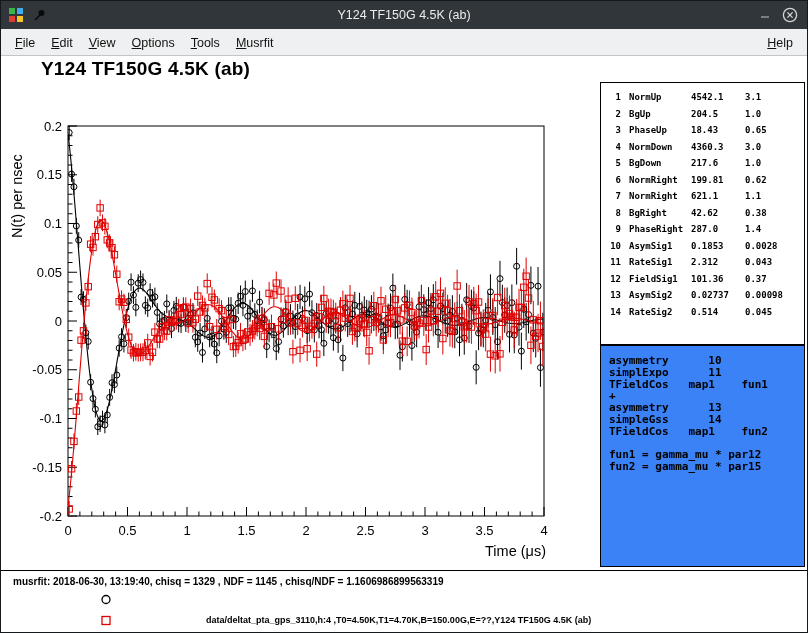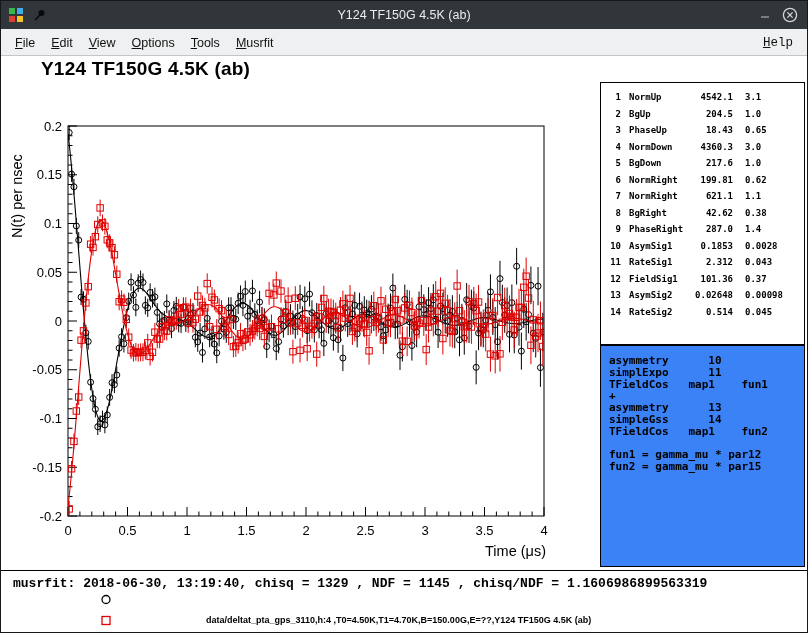--- a/index.html
+++ b/index.html
@@ -8,40 +8,40 @@
   .window { width:808px; height:633px; border:1px solid #15191c; display:flex; flex-direction:column; background:#fff; }
 
   .titlebar { flex:0 0 28px; background:#31363b; display:flex; align-items:center; position:relative; }
   .tb-left { display:flex; gap:7px; margin-left:7px; align-items:center; z-index:2; }
   .tb-title { position:absolute; left:0; right:0; text-align:center; font-size:12.5px; color:#ececec; }
   .tb-right { margin-left:auto; display:flex; gap:9px; margin-right:9px; align-items:center; z-index:2; }
   .tb-btn { width:16px; height:16px; display:flex; align-items:center; justify-content:center; cursor:default; }
 
   .menubar { flex:0 0 27px; background:#eff0f1; border-bottom:1px solid #c2c6c9; display:flex; align-items:flex-end; font-size:12.5px; color:#111; padding:0 6px; }
   .menu-item { padding:5px 8px; cursor:default; }
-  .menu-right { margin-left:auto;font-family:Liberation Mono, monospace; }
+  .menu-right { margin-left:auto; }
   u { text-decoration:underline; text-underline-offset:1px; }
 
   .content { position:relative; flex:1; background:#fff; overflow:hidden; }
   .plot-title { position:absolute; left:40px; top:2px; font-size:19px; font-weight:bold; color:#000; letter-spacing:0.2px; }
   #chart { position:absolute; left:0; top:28px; }
 
   .param-box { position:absolute; left:599px; top:26px; width:205px; height:263px; border:1px solid #000; background:#fff;
                font-family:"DejaVu Sans Mono",monospace; font-size:9px; font-weight:bold; color:#000; padding:6px 4px 0 6px; }
   .param-row { display:flex; height:16.5px; align-items:center; white-space:pre; }
   .p-no  { width:14px; text-align:right; margin-right:8px; }
   .p-name{ width:62px; }
-  .p-val { width:42px; text-align:right; }
+  .p-val { width:42px; }
   .p-err { margin-left:12px; }
 
   .theory-box { position:absolute; left:599px; top:289px; width:205px; height:222px; border:1px solid #000; background:#3b82f6; }
   .theory-box pre { font-family:"DejaVu Sans Mono",monospace; font-size:11px; font-weight:bold; line-height:11.8px; color:#000; padding:9px 0 0 8px; }
 
   .hline { position:absolute; left:0; top:514px; width:100%; border-top:1px solid #000; }
-  .statusline { position:absolute; left:12px; top:520px; font-size:13px; font-weight:bold; color:#000;font-family:Liberation Mono, monospace; }
+  .statusline { position:absolute; left:12px; top:520px; font-size:10px; font-weight:bold; color:#000; }
 
   .legend-row { position:absolute; left:0; width:100%; height:20px; }
   .legend-marker { position:absolute; left:97px; top:2px; width:16px; height:15px; }
   .legend-label { position:absolute; left:205px; top:4px; font-size:9px; font-weight:bold; color:#000; white-space:nowrap; }
 </style>
 </head>
 <body>
 
 <div class="window">
 
@@ -1023,21 +1023,21 @@
         <div class="param-row"><span class="p-no">3</span><span class="p-name">PhaseUp</span><span class="p-val">18.43</span><span class="p-err">0.65</span></div>
         <div class="param-row"><span class="p-no">4</span><span class="p-name">NormDown</span><span class="p-val">4360.3</span><span class="p-err">3.0</span></div>
         <div class="param-row"><span class="p-no">5</span><span class="p-name">BgDown</span><span class="p-val">217.6</span><span class="p-err">1.0</span></div>
         <div class="param-row"><span class="p-no">6</span><span class="p-name">NormRight</span><span class="p-val">199.81</span><span class="p-err">0.62</span></div>
         <div class="param-row"><span class="p-no">7</span><span class="p-name">NormRight</span><span class="p-val">621.1</span><span class="p-err">1.1</span></div>
         <div class="param-row"><span class="p-no">8</span><span class="p-name">BgRight</span><span class="p-val">42.62</span><span class="p-err">0.38</span></div>
         <div class="param-row"><span class="p-no">9</span><span class="p-name">PhaseRight</span><span class="p-val">287.0</span><span class="p-err">1.4</span></div>
         <div class="param-row"><span class="p-no">10</span><span class="p-name">AsymSig1</span><span class="p-val">0.1853</span><span class="p-err">0.0028</span></div>
         <div class="param-row"><span class="p-no">11</span><span class="p-name">RateSig1</span><span class="p-val">2.312</span><span class="p-err">0.043</span></div>
         <div class="param-row"><span class="p-no">12</span><span class="p-name">FieldSig1</span><span class="p-val">101.36</span><span class="p-err">0.37</span></div>
-        <div class="param-row"><span class="p-no">13</span><span class="p-name">AsymSig2</span><span class="p-val">0.02648</span><span class="p-err">0.00098</span></div>
+        <div class="param-row"><span class="p-no">13</span><span class="p-name">AsymSig2</span><span class="p-val">0.02737</span><span class="p-err">0.00098</span></div>
         <div class="param-row"><span class="p-no">14</span><span class="p-name">RateSig2</span><span class="p-val">0.514</span><span class="p-err">0.045</span></div>
       </div>
 
     <div class="theory-box">
       <pre id="theory-pre">asymmetry      10
 simplExpo      11
 TFieldCos   map1    fun1
 +
 asymmetry      13
 simpleGss      14

